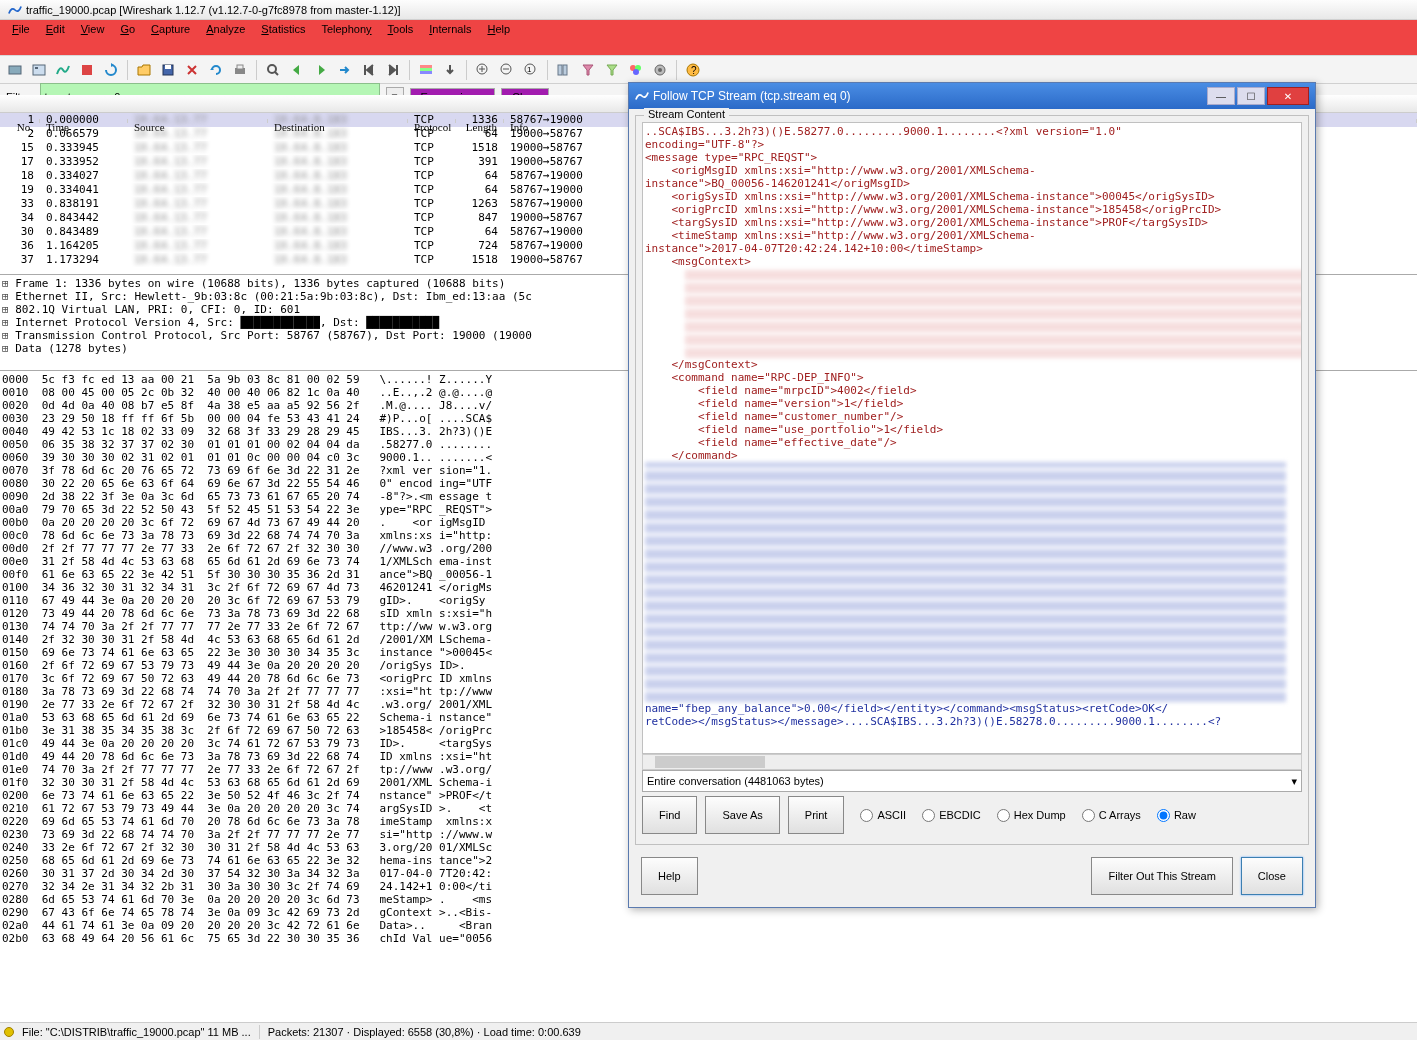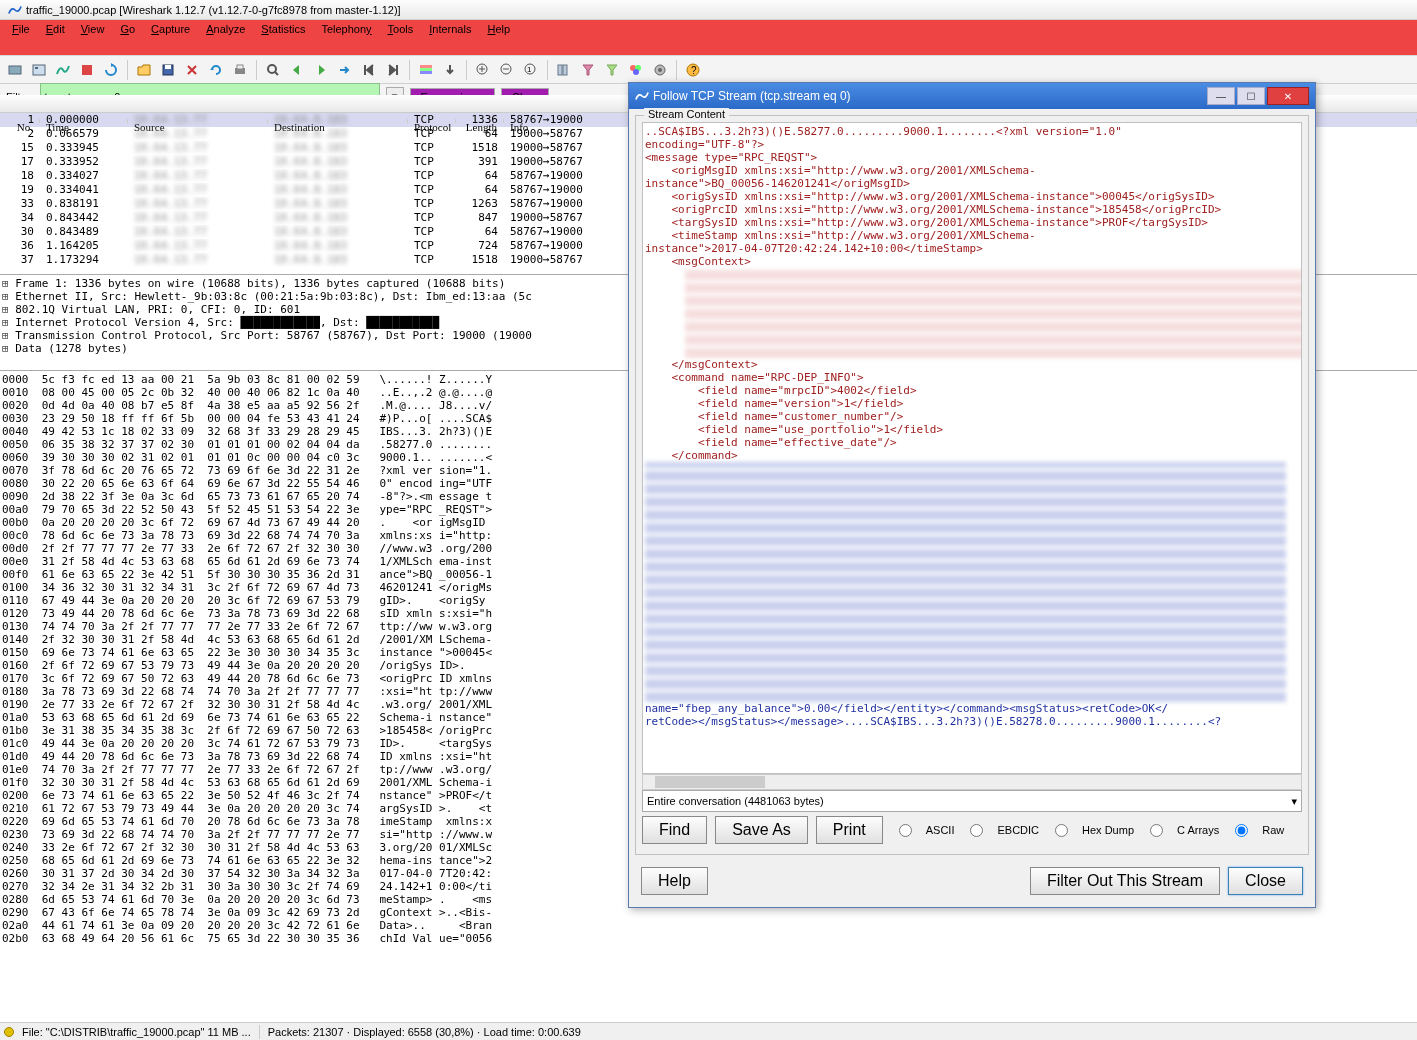--- a/index.html
+++ b/index.html
@@ -53,23 +53,23 @@
 .stream { flex: 1; background: #fff; border: 1px solid #c0c0c0; font-family: Consolas, monospace; font-size: 11px; overflow: hidden; padding: 2px; line-height: 13px; }
 .stream .req { color: #a02020; }
 .stream .rep { color: #2030a0; }
 .stream .blurblk { display: block; width: 95%; height: 90px; background: repeating-linear-gradient(0deg, rgba(240,200,200,0.6) 0, rgba(240,200,200,0.6) 10px, rgba(255,255,255,0) 10px, rgba(255,255,255,0) 13px); filter: blur(2px); margin-left: 40px; }
 .stream .blurblk2 { display: block; width: 98%; height: 240px; background: repeating-linear-gradient(0deg, rgba(180,190,230,0.7) 0, rgba(180,190,230,0.7) 10px, rgba(255,255,255,0) 10px, rgba(255,255,255,0) 13px); filter: blur(2px); }
 .hscroll { height: 16px; background: #eee; border: 1px solid #ccc; display: flex; align-items: center; }
 .hscroll .thumb { width: 110px; height: 12px; background: #ccc; margin-left: 12px; }
 .convo { height: 22px; border: 1px solid #aaa; background: #fff; display: flex; align-items: center; padding: 0 4px; font-size: 11px; gap: 24px; }
 .convo .dd2 { margin-left: auto; }
 .btnrow { display: flex; gap: 8px; align-items: center; padding: 4px 0; }
-.pushbtn { padding: 4px 16px; border: 1px solid #888; background: linear-gradient(#fdfdfd,#e0e0e0); font-size: 16px; }
+.pushbtn { padding: 12px 16px; border: 1px solid #888; background: linear-gradient(#fdfdfd,#e0e0e0); font-size: 11px; }
 .pushbtn.def { border: 1px solid #3c7fb1; box-shadow: 0 0 2px #6af; }
-.radio { display: flex; align-items: center; gap: 14px; font-size: 11px; margin-left: 8px; }
+.radio { display: flex; align-items: center; gap: 4px; font-size: 11px; margin-left: 8px; }
 .radio input { margin: 0; }
 .btnrow2 { display: flex; padding: 6px; gap: 8px; }
 .btnrow2 .spacer { flex: 1; }
 </style>
 </head>
 <body>
 
 <div class="titlebar">
   <span class="title-icon"><svg viewBox="0 0 16 16">
         <path d="M1 12 Q4 4 8 8 T15 4" stroke="#2266cc" fill="none" stroke-width="2"></path>

